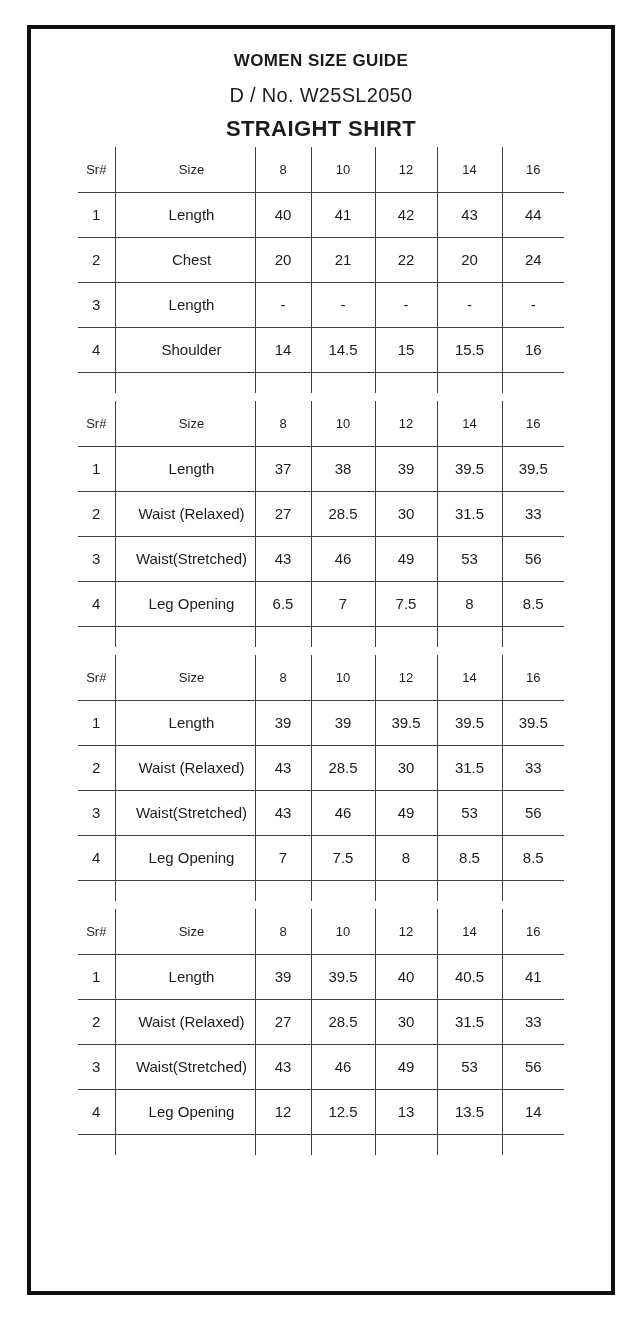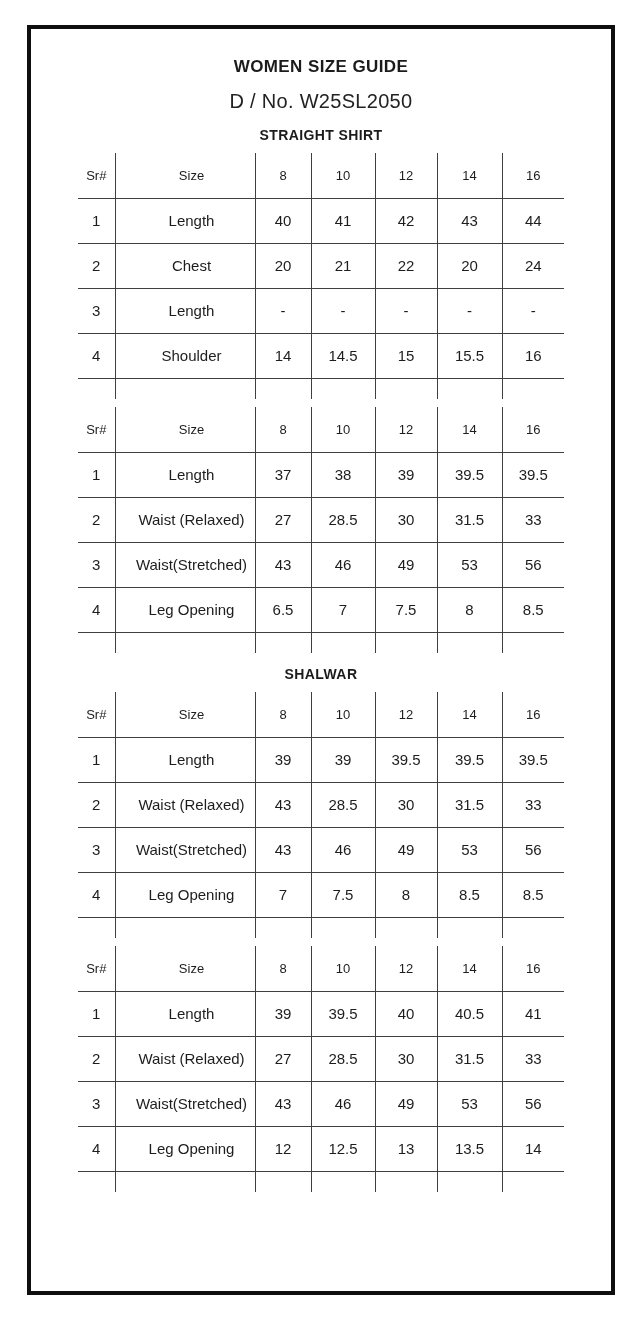--- a/index.html
+++ b/index.html
@@ -11,40 +11,40 @@
   body {
     width: 639px; height: 1322px;
     overflow: hidden;
   }
   .card {
     width: 588px; height: 1270px;
     margin: 25px auto 0 27px;
     border: 4px solid #0f0f0f;
     background: #ffffff;
     text-align: center;
-    padding-top: 26px;
+    padding-top: 20px;
   }
   .main-title {
     font-size: 17px;
     font-weight: bold;
     letter-spacing: 0.4px;
     color: #1b1b1b;
     line-height: 24px;
   }
   .design-no {
     font-size: 20px;
     font-weight: 400;
     color: #222222;
     line-height: 26px;
     margin-top: 9px;
     letter-spacing: 0.3px;
   }
   .size-section { margin-top: 8px; }
   .section-title {
-    font-size: 14px;
+    font-size: 22px;
     font-weight: bold;
     letter-spacing: 0.4px;
     color: #1b1b1b;
     line-height: 26px;
     margin: 0 0 5px 0;
   }
   table.size-table {
     border-collapse: collapse;
     table-layout: fixed;
     width: 486px;
@@ -218,21 +218,20 @@
               <td></td>
           <td></td>
               <td></td>
           <td></td>
         </tr>
       </tbody>
     </table>
   </section>
 
   <section class="size-section">
-    <h2 class="section-title">SHALWAR</h2>
     <table class="size-table">
       <colgroup>
         <col style="width:37px">
             <col style="width:140px">
             <col style="width:56px">
         <col style="width:64px">
             <col style="width:62px">
             <col style="width:65px">
             <col style="width:62px">
       </colgroup>

